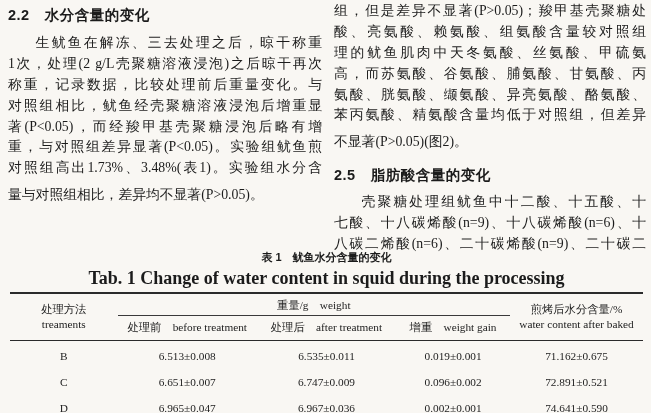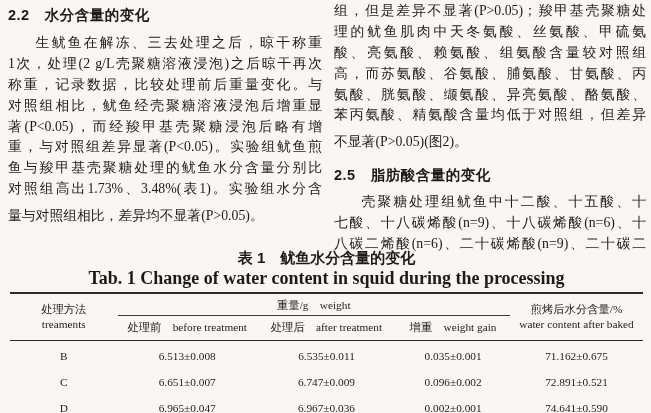--- a/index.html
+++ b/index.html
@@ -38,21 +38,21 @@
     overflow:hidden;
   }
   .tline.indent{text-indent:2em;}
   .tline.no-stretch{text-align-last:left;margin-top:6px;}
   
   .table-section{position:absolute;left:10px;top:249px;width:633px;}
   .tbl-title-zh{
     text-align:center;
     font-family:"Liberation Sans","DejaVu Sans",sans-serif;
     font-weight:bold;
-    font-size:15px;
+    font-size:11px;
     line-height:17px;
   }
   .tbl-title-en{
     text-align:center;
     font-weight:bold;
     font-size:18px;
     line-height:16px;
     margin-top:4px;
   }
   table.data{
@@ -88,29 +88,28 @@
 <div class="page">
 
   <div class="col col-left">
     <div class="sec-heading">2.2　水分含量的变化</div>
     <div class="tline indent">生鱿鱼在解冻、三去处理之后，晾干称重</div>
     <div class="tline">1次，处理(2 g/L壳聚糖溶液浸泡)之后晾干再次</div>
     <div class="tline">称重，记录数据，比较处理前后重量变化。与</div>
     <div class="tline">对照组相比，鱿鱼经壳聚糖溶液浸泡后增重显</div>
     <div class="tline">著(P&lt;0.05)，而经羧甲基壳聚糖浸泡后略有增</div>
     <div class="tline">重，与对照组差异显著(P&lt;0.05)。实验组鱿鱼煎</div>
-    <div class="tline">鱼与羧甲基壳聚糖处理的鱿鱼水分含量分别比</div>
     <div class="tline">对照组高出1.73%、3.48%(表1)。实验组水分含</div>
     <div class="tline no-stretch">量与对照组相比，差异均不显著(P&gt;0.05)。</div>
   </div>
 
   <div class="col col-right">
     <div class="tline">组，但是差异不显著(P&gt;0.05)；羧甲基壳聚糖处</div>
+    <div class="tline">酸、亮氨酸、赖氨酸、组氨酸含量较对照组</div>
     <div class="tline">理的鱿鱼肌肉中天冬氨酸、丝氨酸、甲硫氨</div>
-    <div class="tline">酸、亮氨酸、赖氨酸、组氨酸含量较对照组</div>
     <div class="tline">高，而苏氨酸、谷氨酸、脯氨酸、甘氨酸、丙</div>
     <div class="tline">氨酸、胱氨酸、缬氨酸、异亮氨酸、酪氨酸、</div>
     <div class="tline">苯丙氨酸、精氨酸含量均低于对照组，但差异</div>
     <div class="tline no-stretch">不显著(P&gt;0.05)(图2)。</div>
     <div class="sec-heading">2.5　脂肪酸含量的变化</div>
     <div class="tline indent">壳聚糖处理组鱿鱼中十二酸、十五酸、十</div>
     <div class="tline">七酸、十八碳烯酸(n=9)、十八碳烯酸(n=6)、十</div>
     <div class="tline">八碳二烯酸(n=6)、二十碳烯酸(n=9)、二十碳二</div>
   </div>
 
@@ -140,21 +139,21 @@
         </tr>
         <tr class="hr2">
           <td class="hdr-bottom">处理前　before treatment</td>
           <td class="hdr-bottom">处理后　after treatment</td>
           <td class="hdr-bottom">增重　weight gain</td>
         </tr>
         <tr class="datarow first">
           <td>B</td>
           <td>6.513±0.008</td>
           <td>6.535±0.011</td>
-          <td>0.035±0.001</td>
+          <td>0.019±0.001</td>
           <td>71.162±0.675</td>
         </tr>
         <tr class="datarow">
           <td>C</td>
           <td>6.651±0.007</td>
           <td>6.747±0.009</td>
           <td>0.096±0.002</td>
           <td>72.891±0.521</td>
         </tr>
         <tr class="datarow last">

